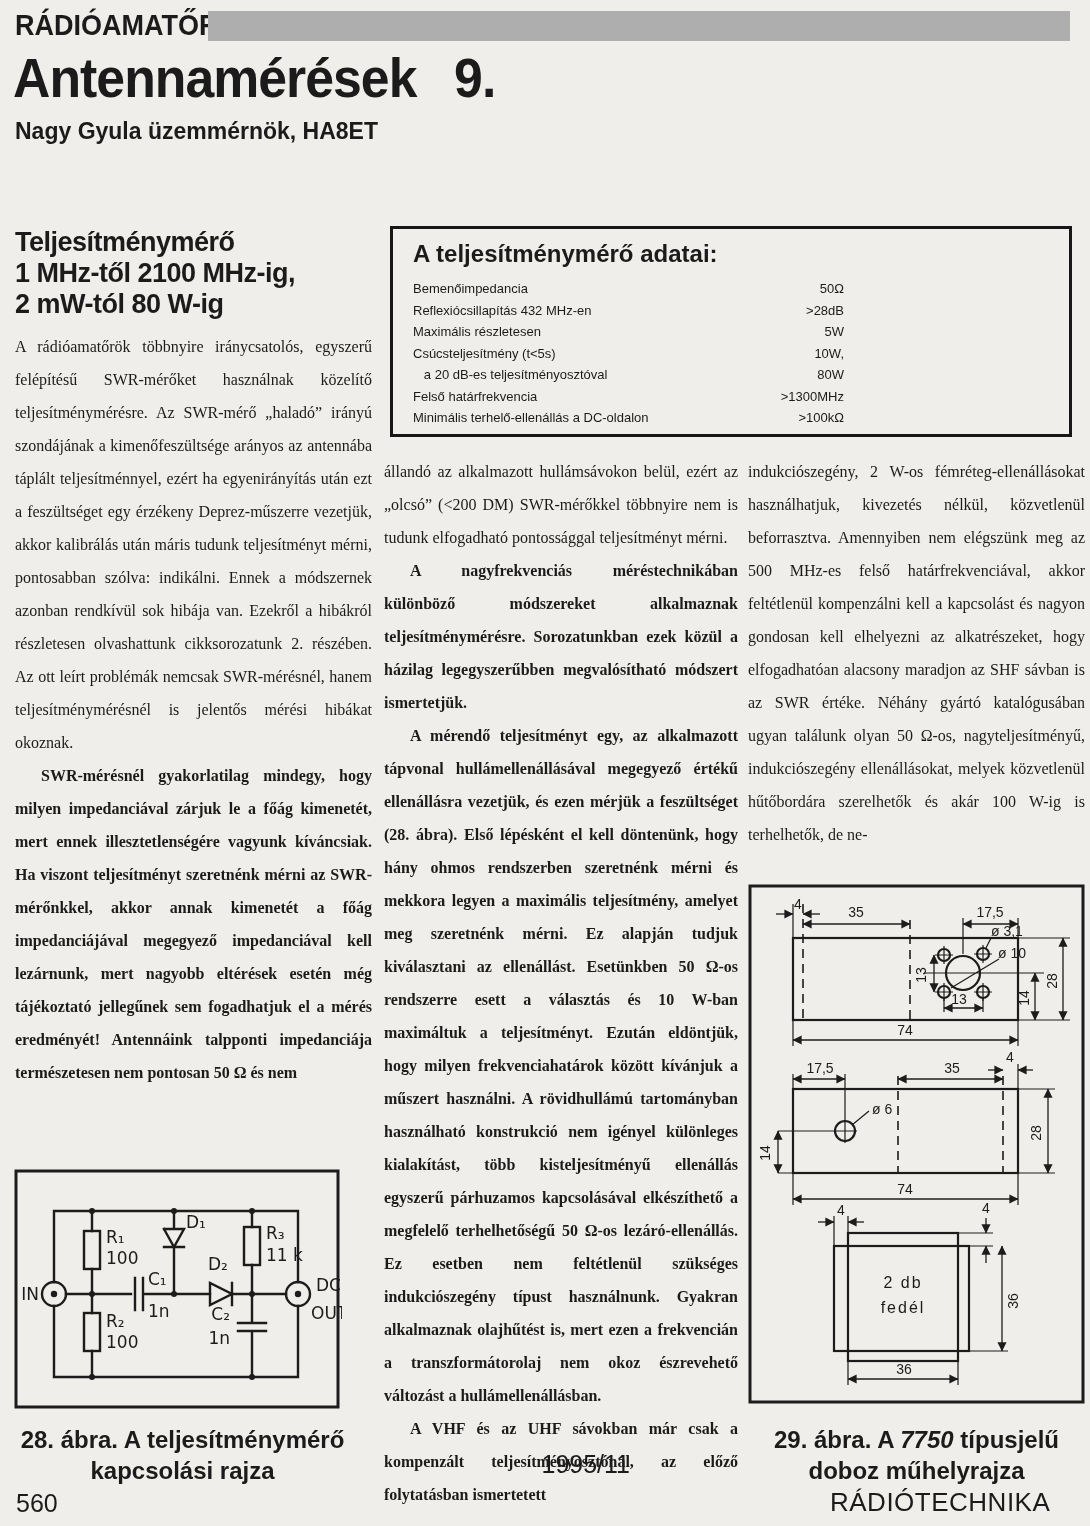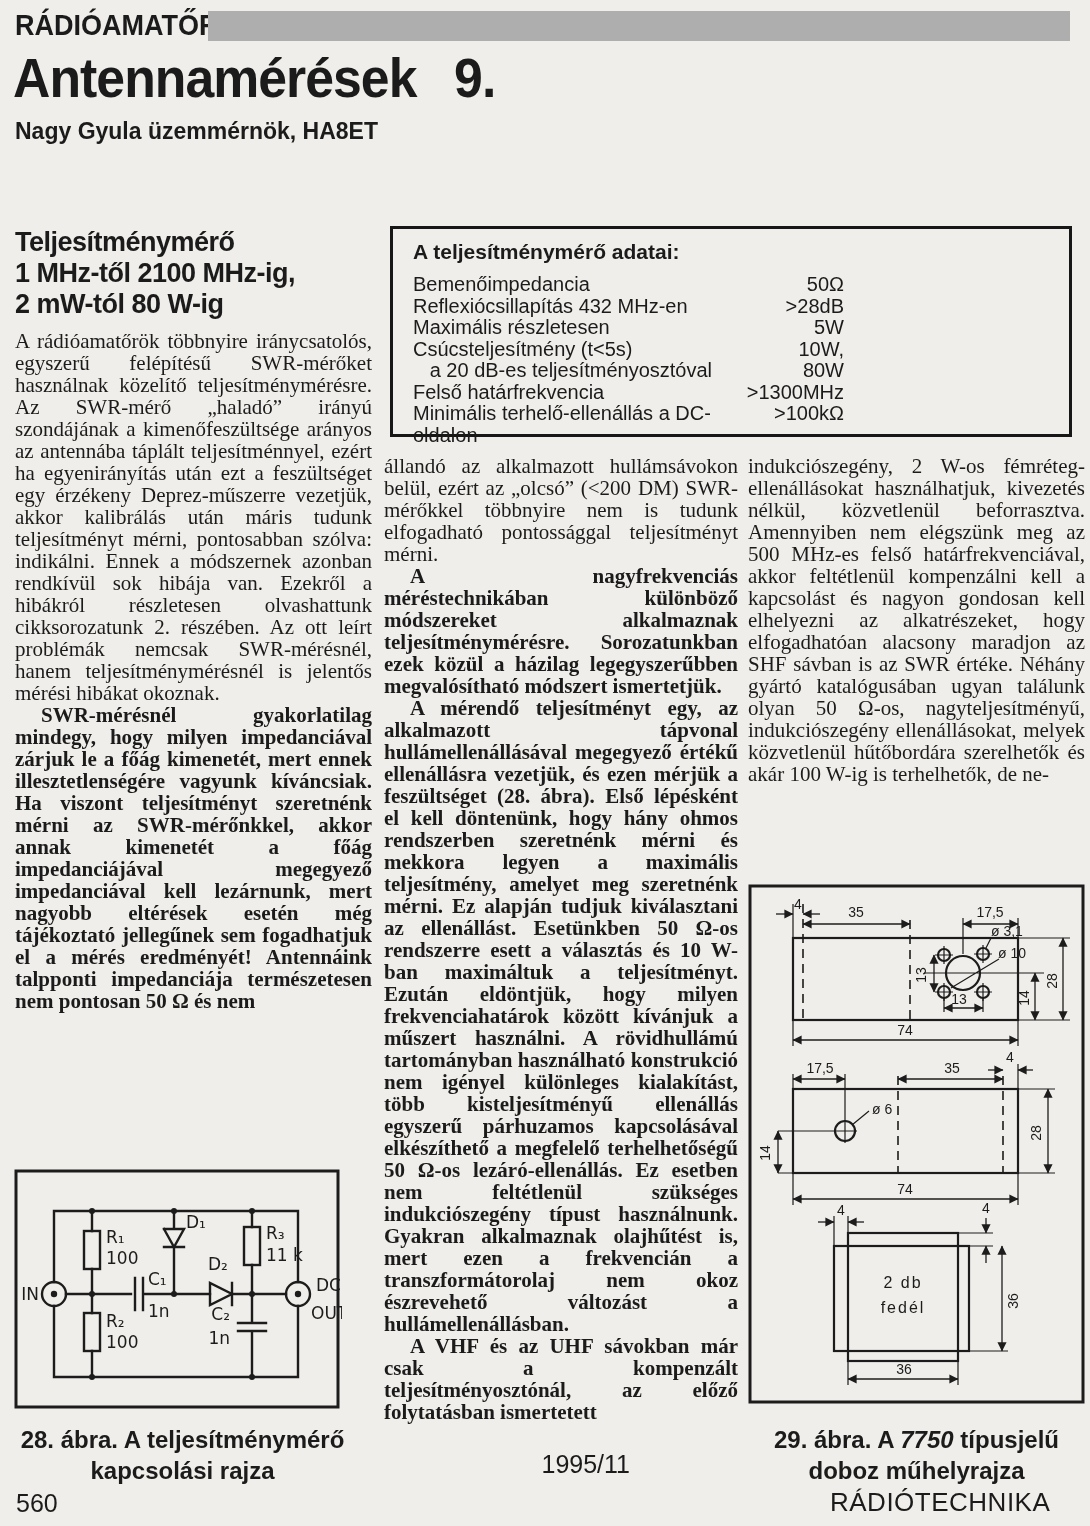--- a/index.html
+++ b/index.html
@@ -13,25 +13,25 @@
   .title{position:absolute;left:13px;top:46px;margin:0;font:700 55px "Liberation Sans",sans-serif;
          letter-spacing:-1px;transform:scaleX(.94);transform-origin:left top;}
   .title-num{margin-left:40px;}
   .author{position:absolute;left:15px;top:118px;font:700 23px "Liberation Sans",sans-serif;}
 
   .subhead{position:absolute;left:15px;top:227px;font:700 27px "Liberation Sans",sans-serif;
            line-height:31px;letter-spacing:-.5px;}
 
   .spec-box{position:absolute;left:390px;top:226px;width:682px;height:211px;border:3px solid #171717;
             box-sizing:border-box;padding:11px 0 0 20px;font-family:"Liberation Sans",sans-serif;}
-  .spec-title{font-weight:700;font-size:21px;margin-bottom:10px;}
-  .spec-row{display:flex;font-size:20px;line-height:21.5px;}
+  .spec-title{font-weight:700;font-size:24px;margin-bottom:10px;}
+  .spec-row{display:flex;font-size:13px;line-height:21.5px;}
   .spec-value{margin-left:auto;margin-right:225px;white-space:nowrap;}
 
-  .body-col{position:absolute;font-size:21px;line-height:22px;text-align:justify;}
+  .body-col{position:absolute;font-size:16px;line-height:33px;text-align:justify;}
   .body-col p{margin:0;}
   .body-col p.ind{text-indent:26px;font-weight:bold;}
   .col1{left:15px;top:330px;width:357px;}
   .col2{left:384px;top:455px;width:354px;}
   .col3{left:748px;top:455px;width:337px;}
 
   .fig28{position:absolute;left:14px;top:1167px;}
   .fig29{position:absolute;left:748px;top:884px;}
 
   .caption{position:absolute;text-align:center;font:700 24px "Liberation Sans",sans-serif;line-height:31px;}

